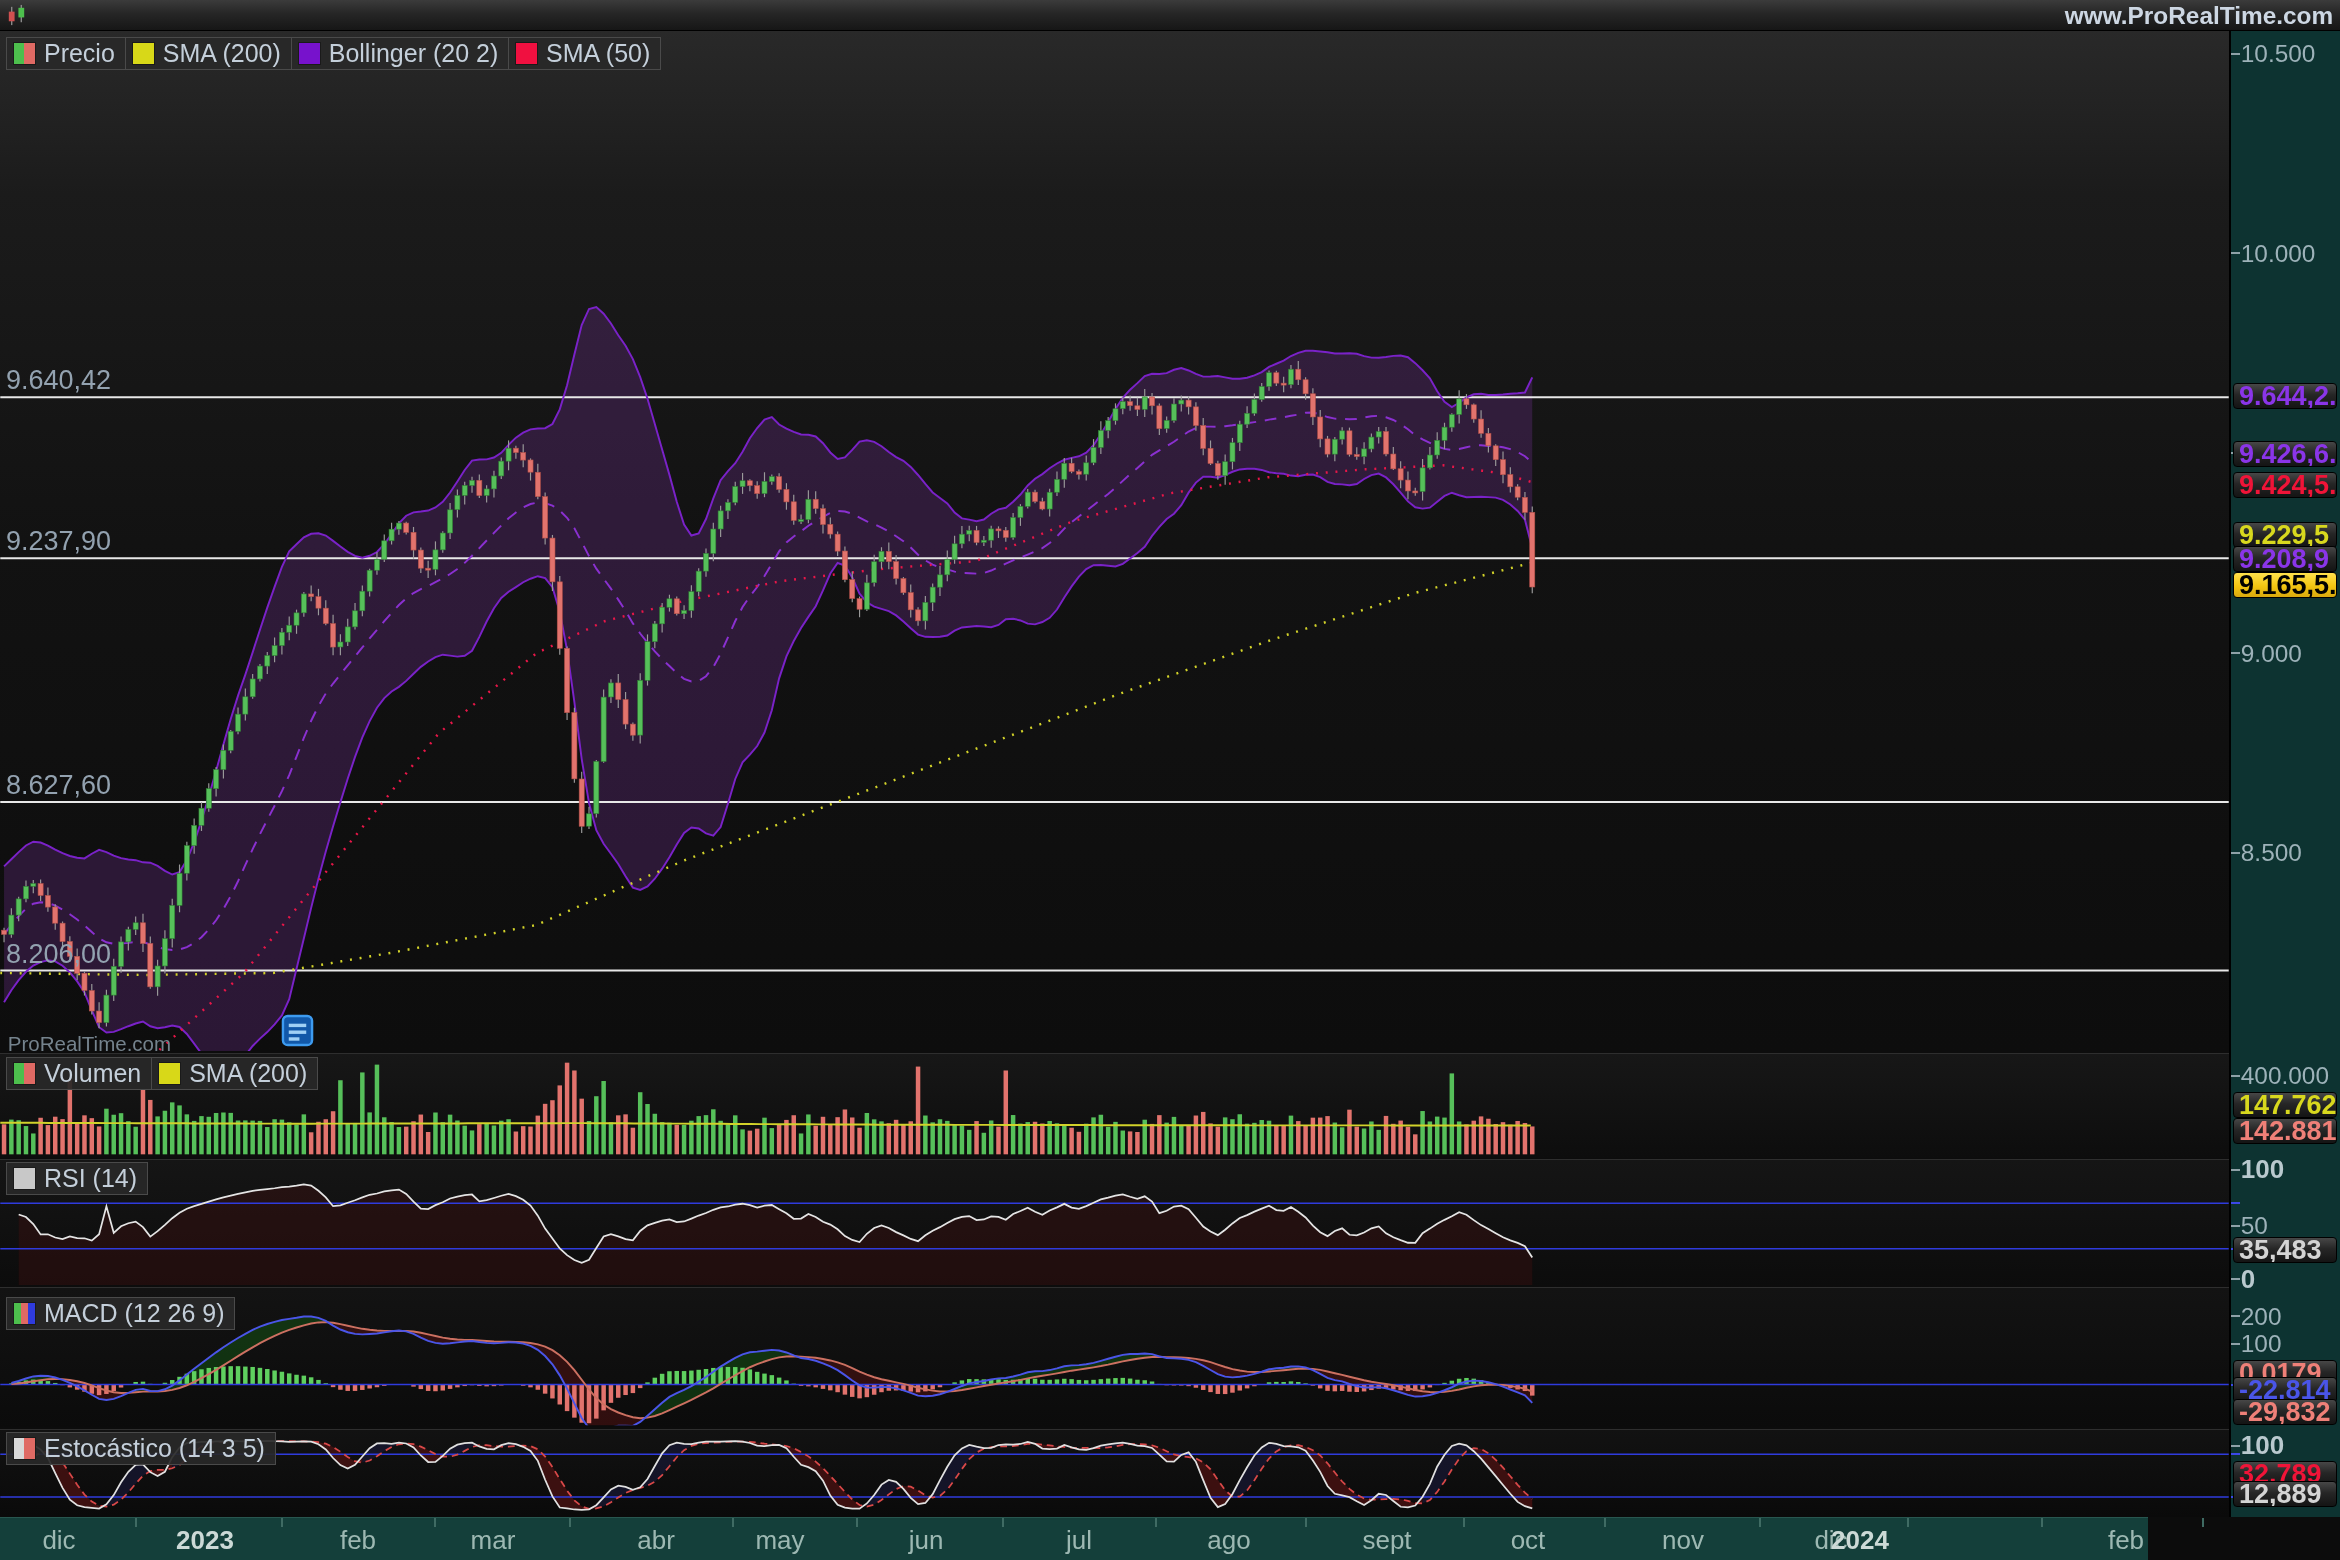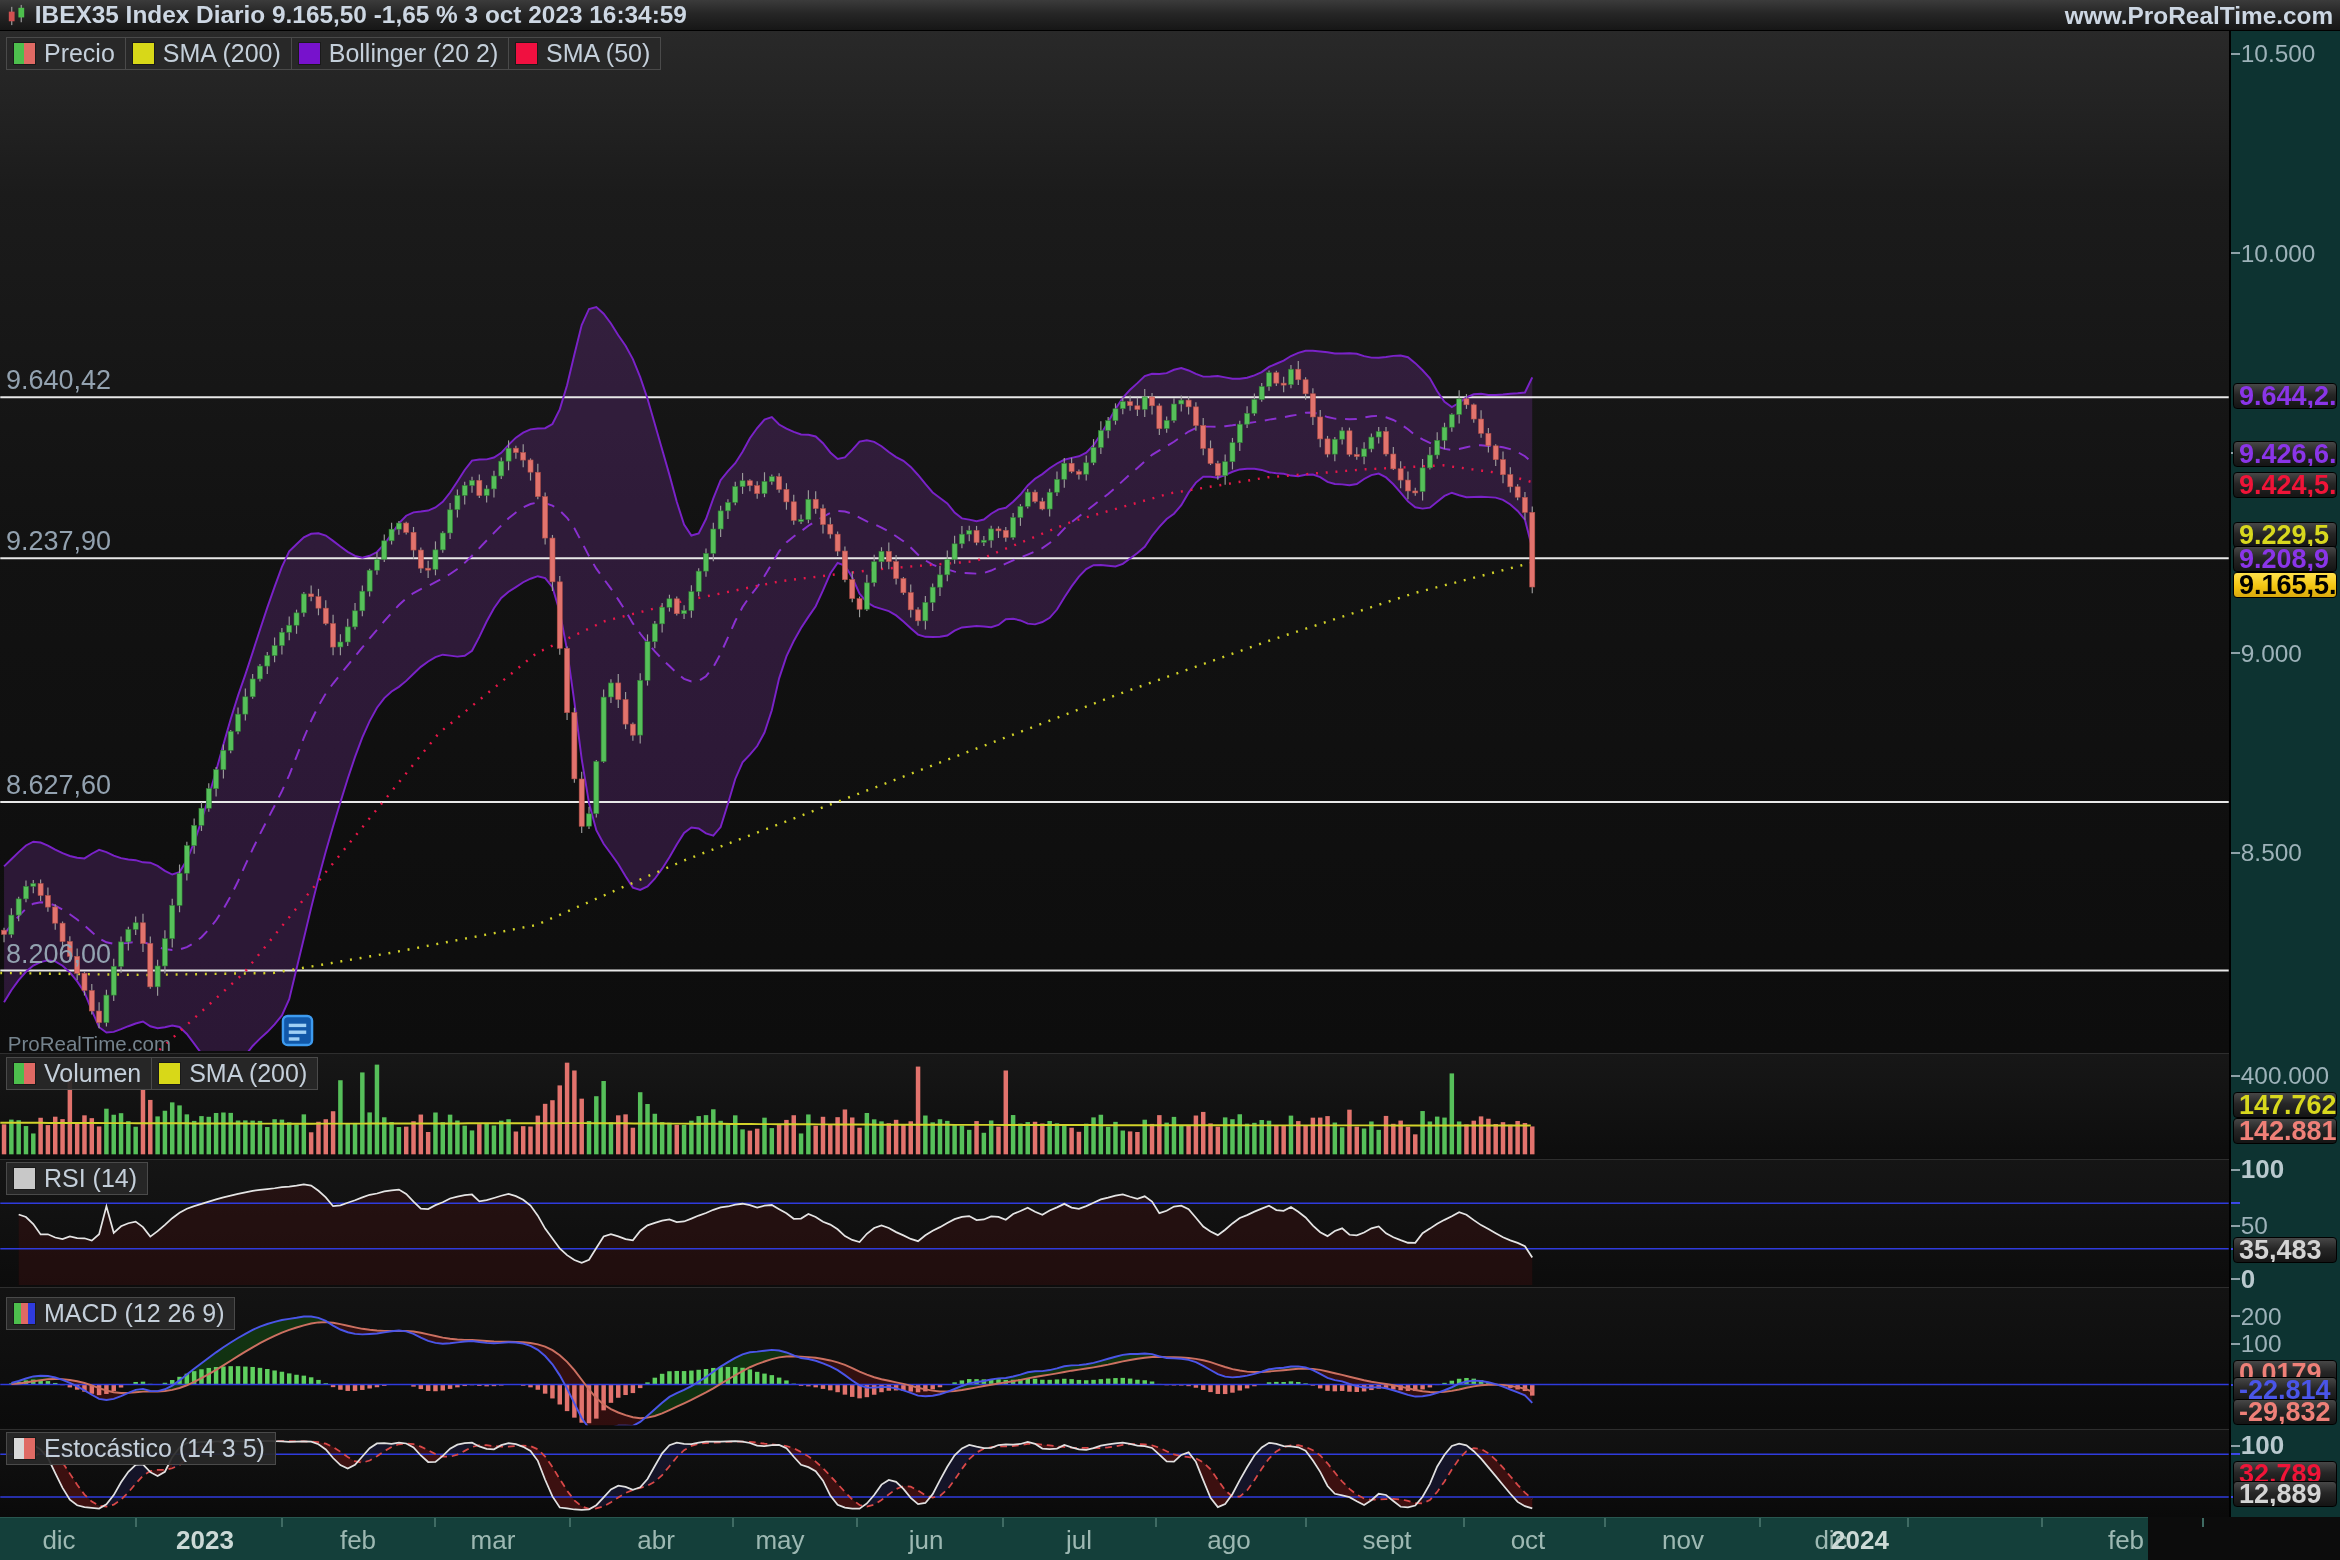--- a/index.html
+++ b/index.html
@@ -59,21 +59,20 @@
 
 <div class="screen">
 
   <header class="title-bar">
     <svg class="cs-icon" viewBox="0 0 26 26">
       <line x1="8" y1="4" x2="8" y2="23" stroke="#888" stroke-width="1.5"></line>
       <rect x="5" y="9" width="6" height="10" fill="#d05050"></rect>
       <line x1="18" y1="2" x2="18" y2="20" stroke="#888" stroke-width="1.5"></line>
       <rect x="15" y="5" width="6" height="10" fill="#4dbf4d"></rect>
     </svg>
-    <span class="title-text">IBEX35 Index Diario 9.165,50 -1,65 % 3 oct 2023 16:34:59</span>
     <span class="website">www.ProRealTime.com</span>
   </header>
 
   <div class="pane pane-price"></div>
   <div class="pane pane-volume"></div>
   <div class="pane pane-rsi"></div>
   <div class="pane pane-macd"></div>
   <div class="pane pane-stoch"></div>
 
   <div style="position:absolute;left:0;top:0;">

